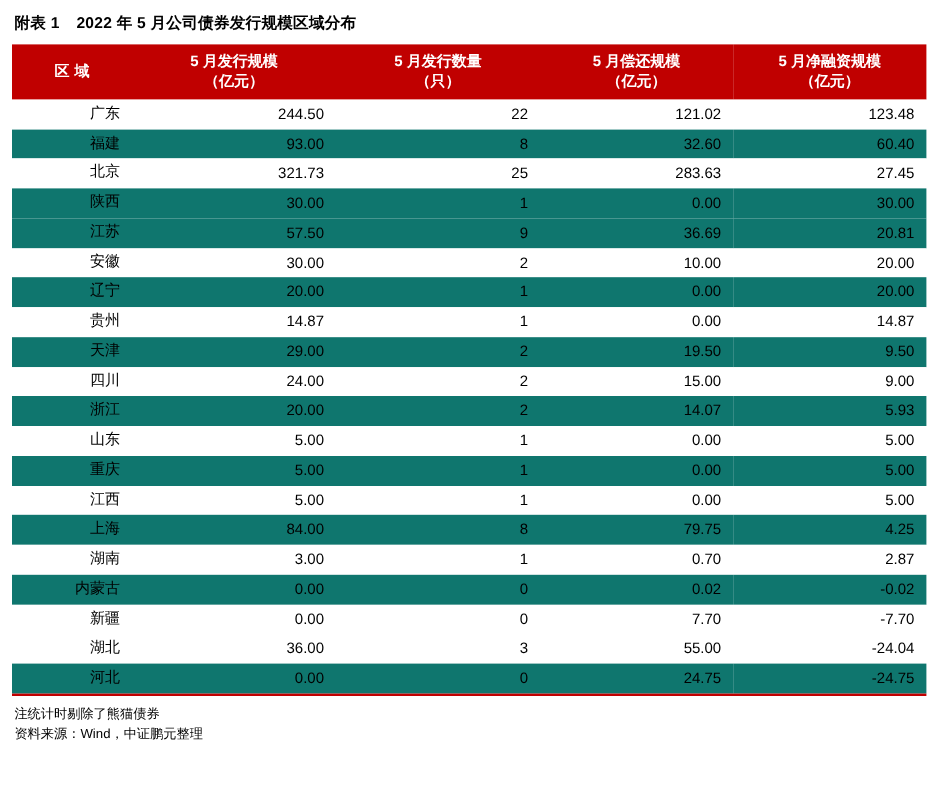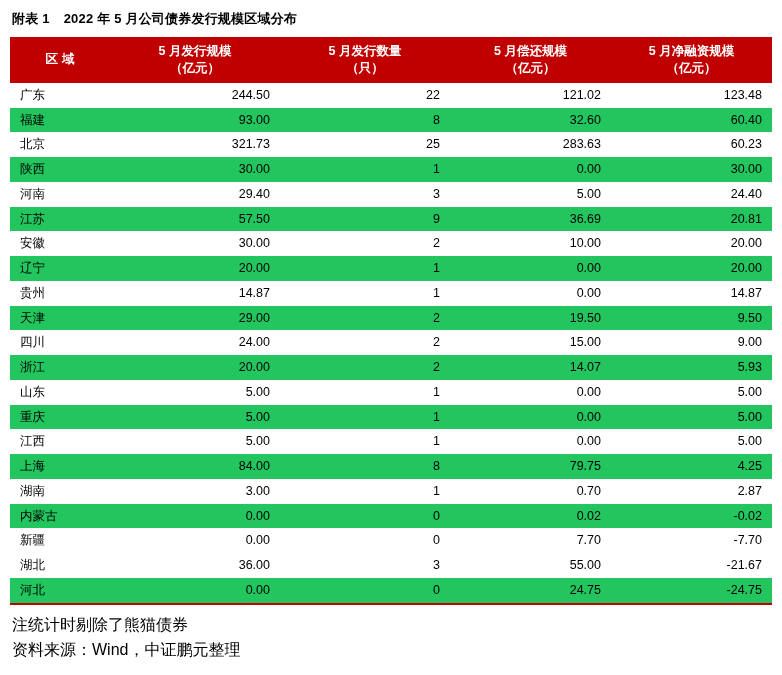--- a/index.html
+++ b/index.html
@@ -52,40 +52,41 @@
   }
   table.data td {
     font-size: 12.5px;
     padding: 3px 10px;
     line-height: 1.5;
     border: none;
     color: #000;
     height: 18px;
   }
   table.data td.region {
-    text-align: left;
+    text-align: right;
+    font-family: Liberation Mono, monospace;
   }
   table.data td.num {
     text-align: right;
   }
   tr.row-even td {
     background: #FFFFFF;
   }
   tr.row-odd td {
-    background: #22c55e;
+    background: #0f766e;
   }
   .bottom-rule {
     width: 762px;
     height: 2px;
     background: #C00000;
     margin-top: 0px;
   }
   .notes {
     margin-top: 7px;
-    font-size: 16px;
+    font-size: 11px;
     line-height: 1.6;
     color: #000;
   }
   .notes div {
     margin-left: 2px;
   }
   
   col.c0 { width: 100px; }
   col.c1 { width: 170px; }
   col.c2 { width: 170px; }
@@ -145,35 +146,28 @@
           <td class="num">93.00</td>
           <td class="num">8</td>
           <td class="num">32.60</td>
           <td class="num">60.40</td>
         </tr>
         <tr class="row-even">
           <td class="region">北京</td>
           <td class="num">321.73</td>
           <td class="num">25</td>
           <td class="num">283.63</td>
-          <td class="num">60.23</td>
+          <td class="num">27.45</td>
         </tr>
         <tr class="row-odd">
           <td class="region">陕西</td>
           <td class="num">30.00</td>
           <td class="num">1</td>
           <td class="num">0.00</td>
           <td class="num">30.00</td>
-        </tr>
-        <tr class="row-even">
-          <td class="region">河南</td>
-          <td class="num">29.40</td>
-          <td class="num">3</td>
-          <td class="num">5.00</td>
-          <td class="num">24.40</td>
         </tr>
         <tr class="row-odd">
           <td class="region">江苏</td>
           <td class="num">57.50</td>
           <td class="num">9</td>
           <td class="num">36.69</td>
           <td class="num">20.81</td>
         </tr>
         <tr class="row-even">
           <td class="region">安徽</td>
@@ -264,21 +258,21 @@
           <td class="num">0.00</td>
           <td class="num">0</td>
           <td class="num">7.70</td>
           <td class="num">-7.70</td>
         </tr>
         <tr class="row-even">
           <td class="region">湖北</td>
           <td class="num">36.00</td>
           <td class="num">3</td>
           <td class="num">55.00</td>
-          <td class="num">-21.67</td>
+          <td class="num">-24.04</td>
         </tr>
         <tr class="row-odd">
           <td class="region">河北</td>
           <td class="num">0.00</td>
           <td class="num">0</td>
           <td class="num">24.75</td>
           <td class="num">-24.75</td>
         </tr>
       </tbody>
   </table>

